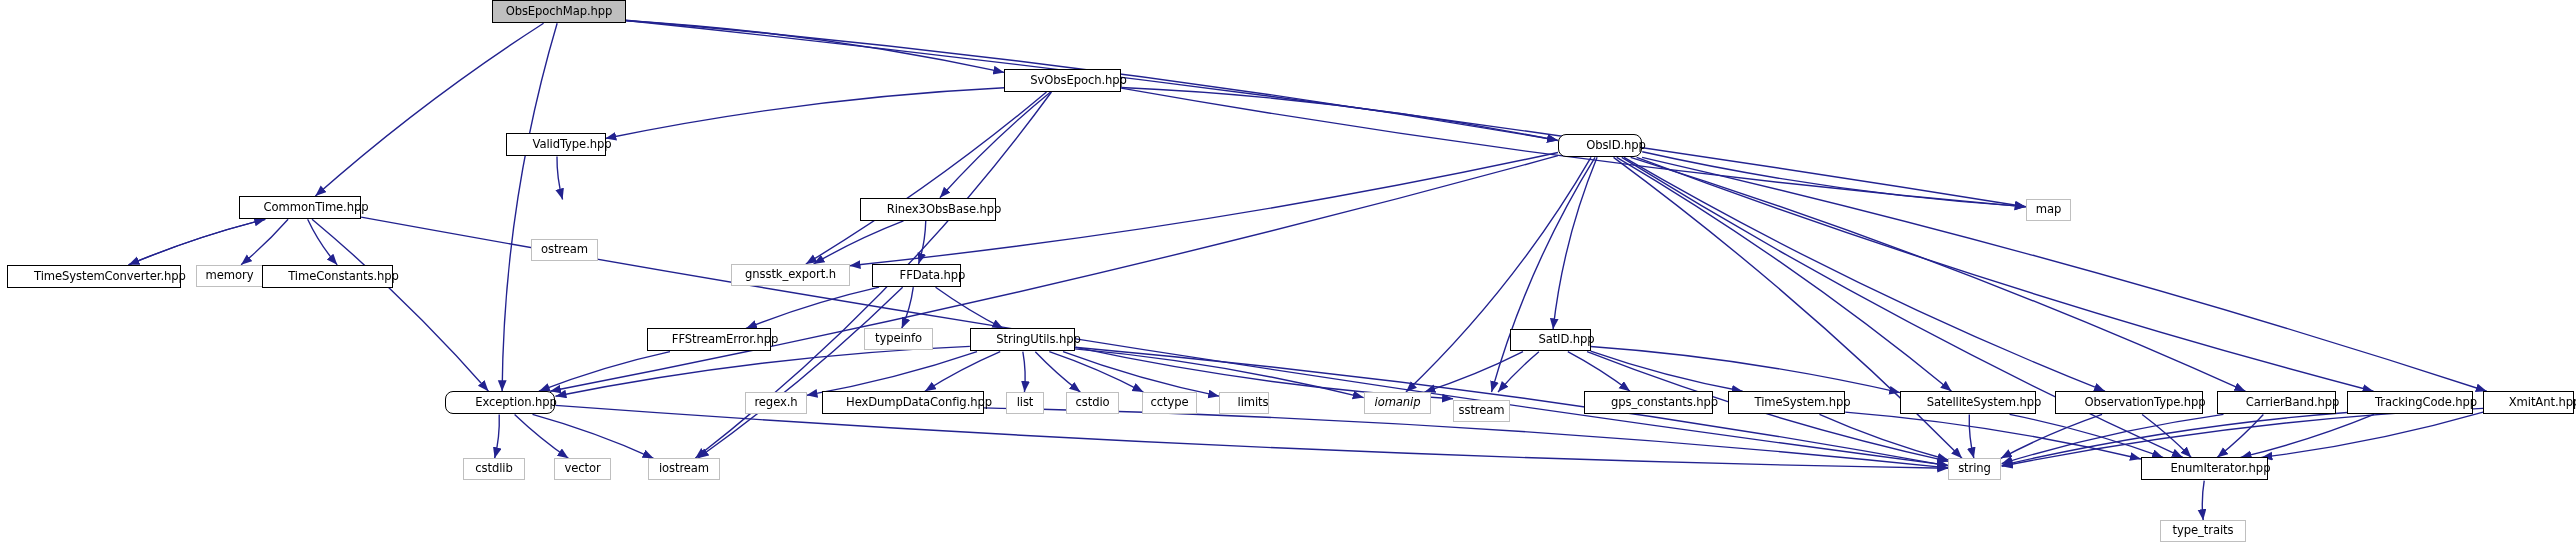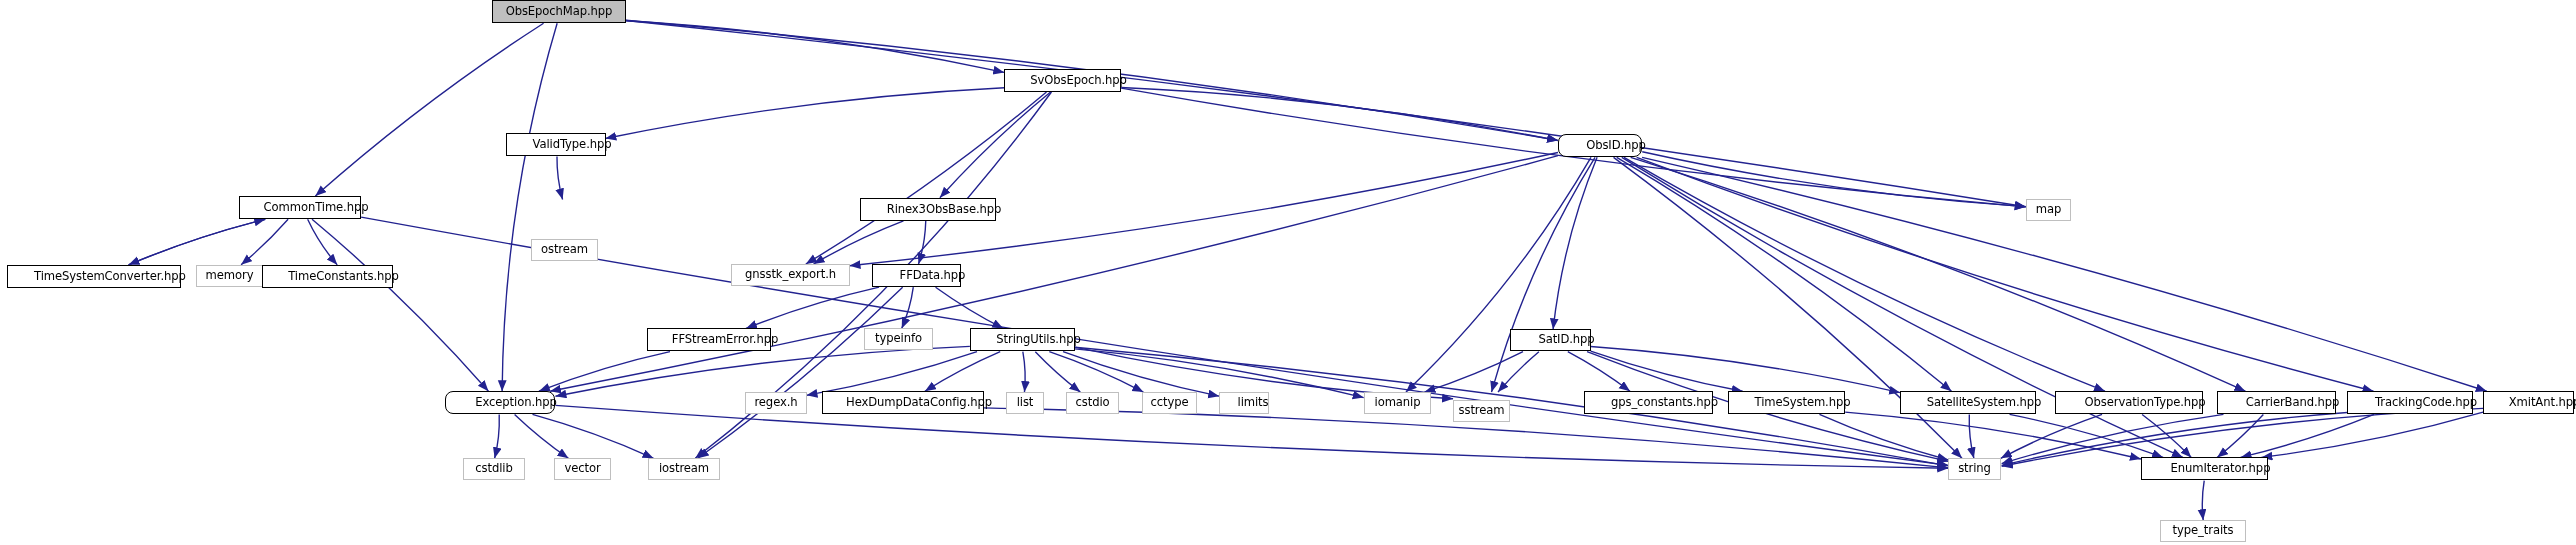--- a/index.html
+++ b/index.html
@@ -137,21 +137,21 @@
       <div class="node" style="left: 864px; top: 328px; width: 69px; height: 22.4px;">typeinfo</div>
       <div class="node hdr" style="left: 970px; top: 328px; width: 105px; height: 23px;">StringUtils.hpp</div>
       <div class="node hdr" style="left: 1510px; top: 329px; width: 81px; height: 22.4px;">SatID.hpp</div>
       <div class="node hdr" style="left: 445px; top: 391px; width: 110px; height: 23px; border-radius: 8px;">Exception.hpp</div>
       <div class="node" style="left: 745px; top: 392px; width: 62px; height: 22.4px;">regex.h</div>
       <div class="node hdr" style="left: 822px; top: 391px; width: 162px; height: 23px;">HexDumpDataConfig.hpp</div>
       <div class="node" style="left: 1006px; top: 392px; width: 38px; height: 22.4px;">list</div>
       <div class="node" style="left: 1066px; top: 392px; width: 53px; height: 22.4px;">cstdio</div>
       <div class="node" style="left: 1142px; top: 392px; width: 55px; height: 22.4px;">cctype</div>
       <div class="node" style="left: 1219px; top: 392px; width: 50px; height: 22.4px; padding-left: 18px;">limits</div>
-      <div class="node" style="left: 1364px; top: 392px; width: 67px; height: 22.4px;">iomanip</div>
+      <div class="node" style="left: 1364px; top: 392px; width: 67px; height: 22.4px; font-style: italic;">iomanip</div>
       <div class="node" style="left: 1453px; top: 400px; width: 57px; height: 22.4px;">sstream</div>
       <div class="node hdr" style="left: 1584px; top: 391px; width: 129px; height: 23px;">gps_constants.hpp</div>
       <div class="node hdr" style="left: 1728px; top: 391px; width: 117px; height: 23px;">TimeSystem.hpp</div>
       <div class="node hdr" style="left: 1900px; top: 391px; width: 136px; height: 23px;">SatelliteSystem.hpp</div>
       <div class="node hdr" style="left: 2055px; top: 391px; width: 148px; height: 23px;">ObservationType.hpp</div>
       <div class="node hdr" style="left: 2217px; top: 391px; width: 119px; height: 23px;">CarrierBand.hpp</div>
       <div class="node hdr" style="left: 2347px; top: 391px; width: 126px; height: 23px;">TrackingCode.hpp</div>
       <div class="node hdr" style="left: 2483px; top: 391px; width: 91px; height: 23px;">XmitAnt.hpp</div>
       <div class="node" style="left: 463px; top: 458px; width: 62px; height: 22.4px;">cstdlib</div>
       <div class="node" style="left: 554px; top: 458px; width: 57px; height: 22.4px;">vector</div>

